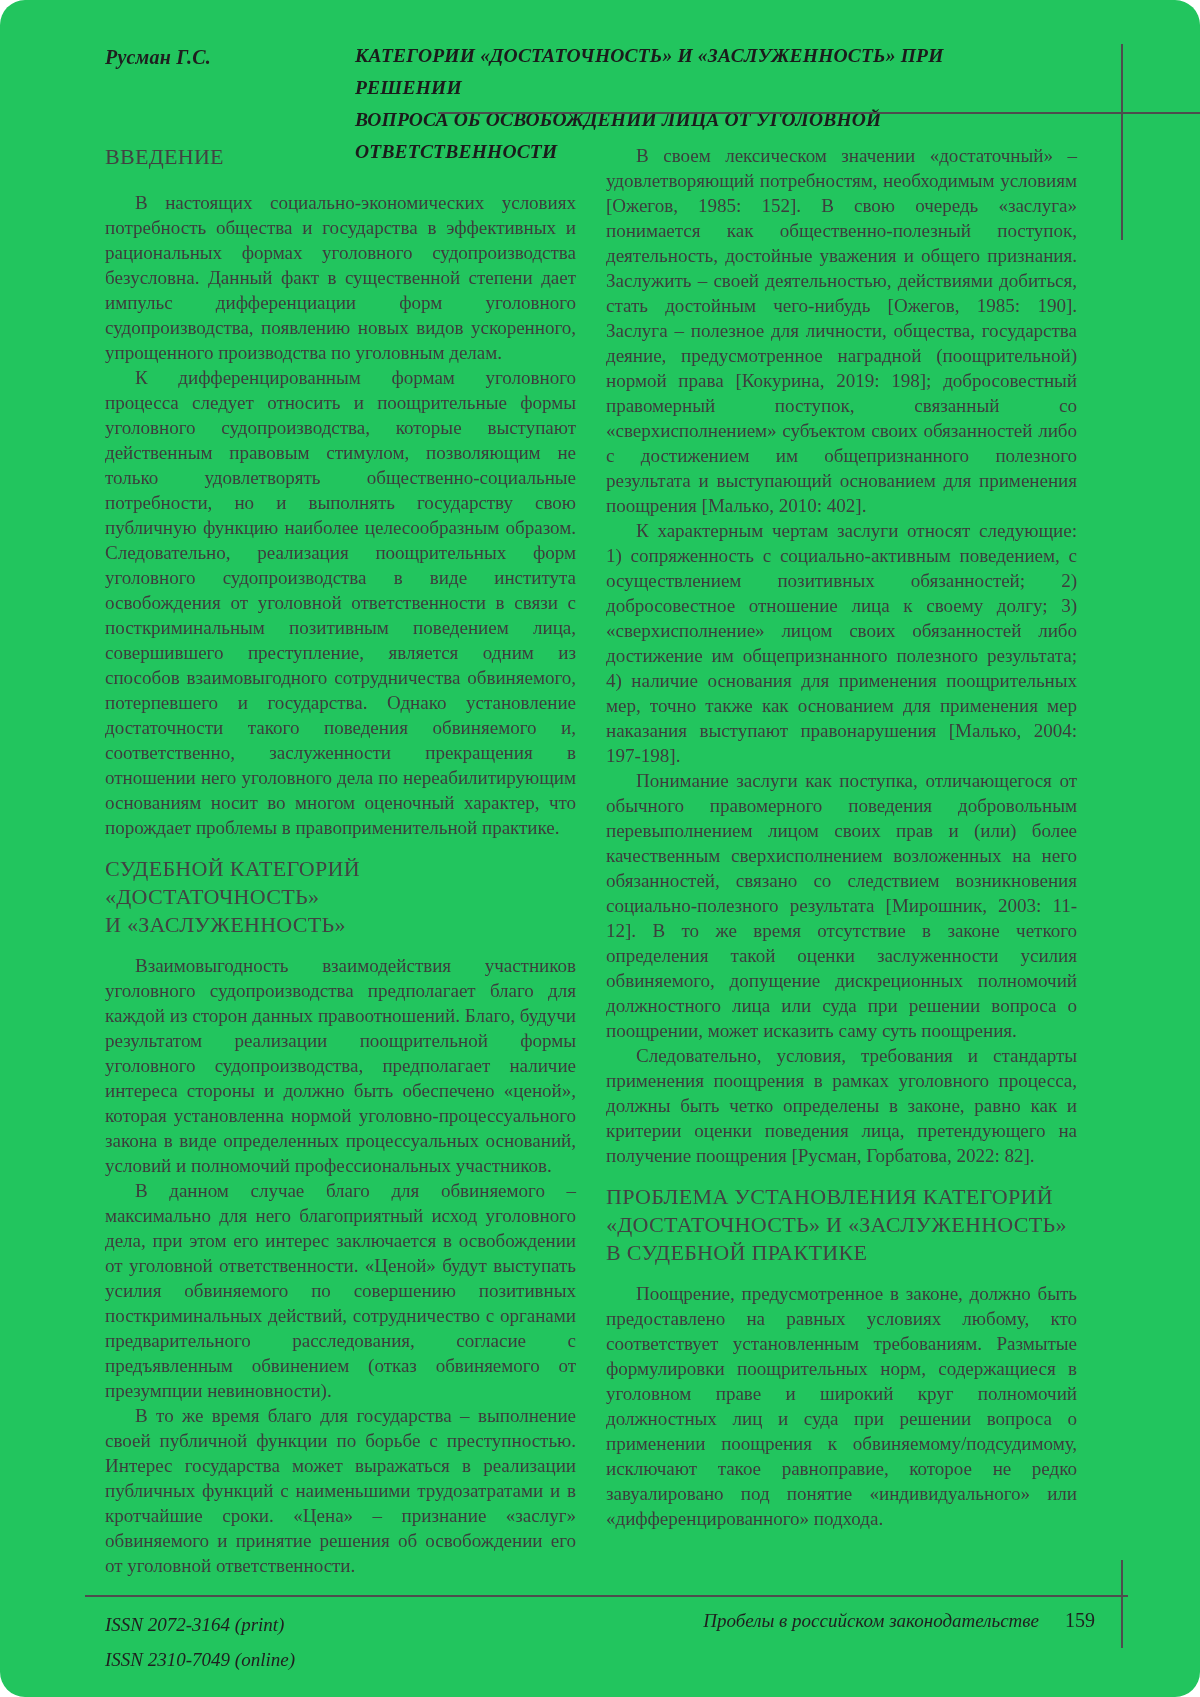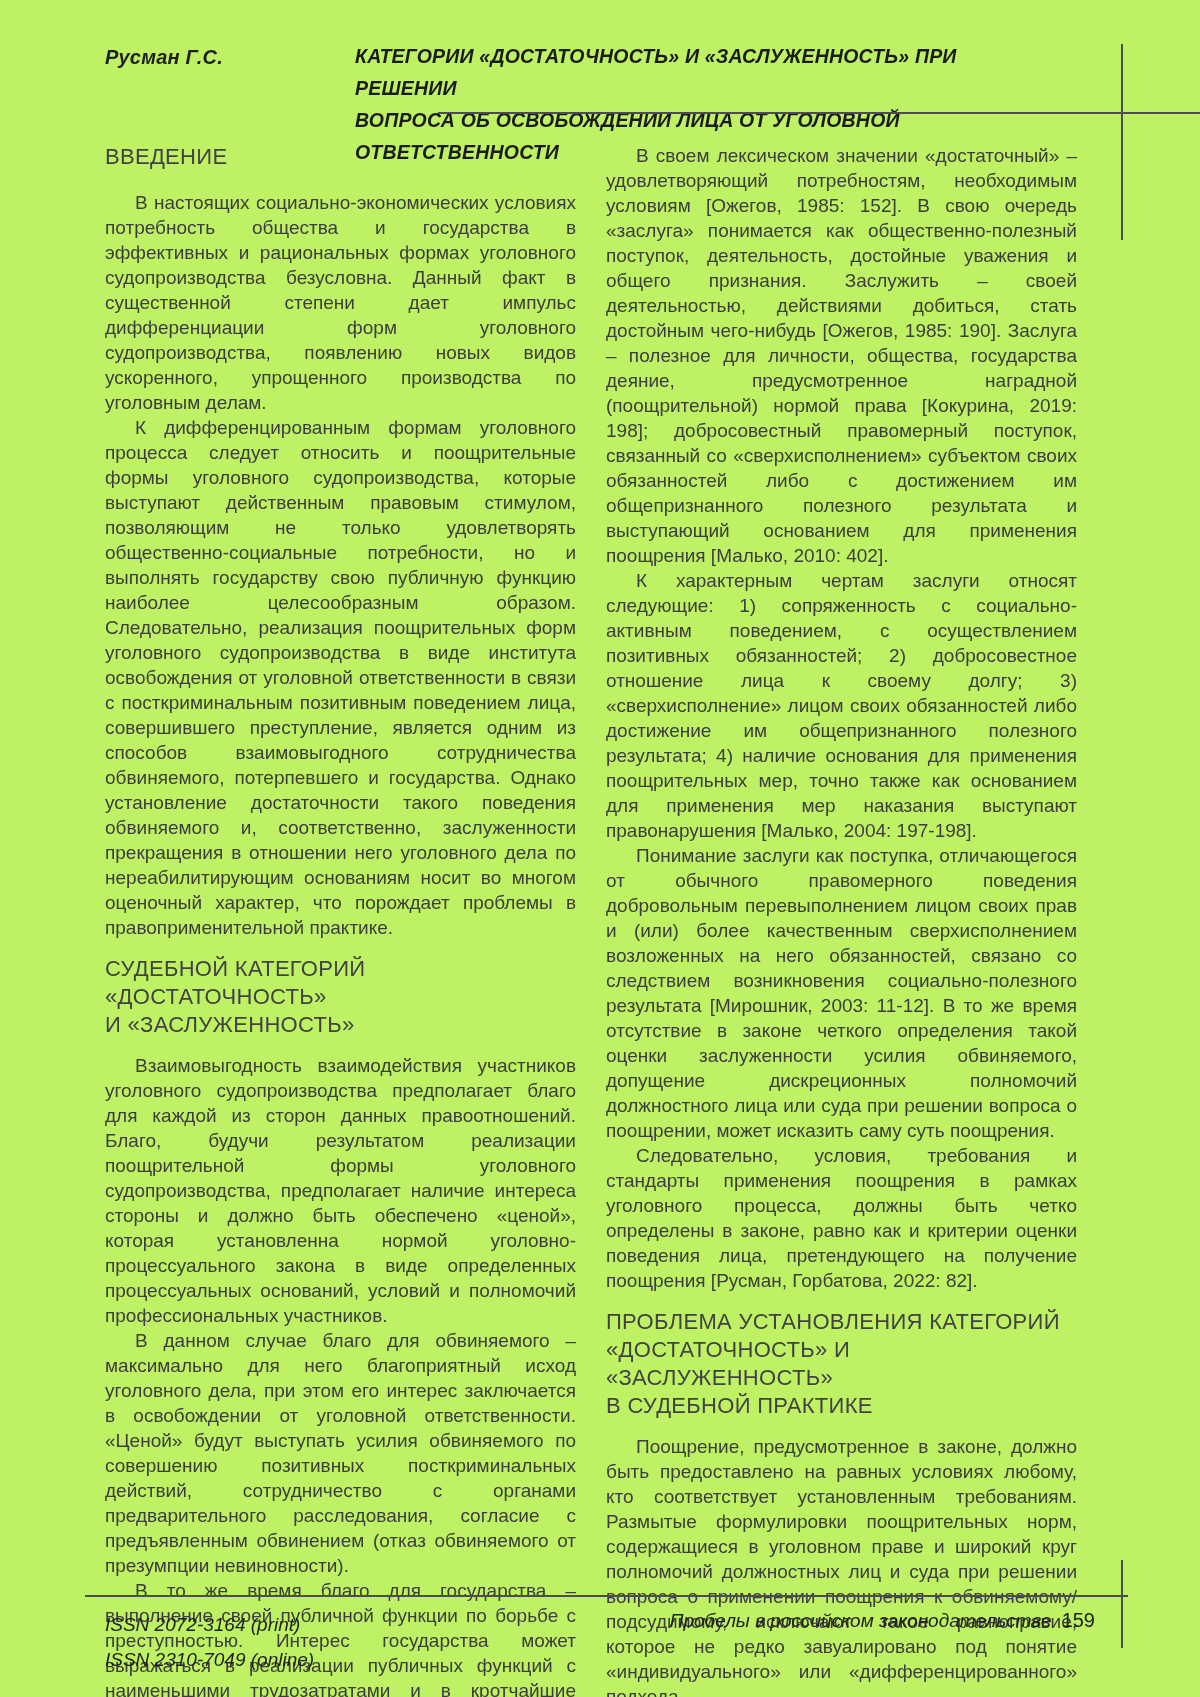--- a/index.html
+++ b/index.html
@@ -1,22 +1,23 @@
 <!DOCTYPE html>
 <html lang="ru"><head>
 <meta charset="utf-8">
 <style>
   html,body { margin:0; padding:0; background:#ffffff; }
   .page {
     position:relative;
     width:1200px; height:1697px;
-    background:#bef264;
-    font-family:Liberation Sans, sans-serif;
+    background:#22c55e;
+    font-family:Liberation Serif, serif;
     color:#3d3d3d;
     overflow:hidden;
+    border-radius:25px;
   }
 
   
   .author {
     position:absolute; left:105px; top:46px;
     font-size:20px; font-weight:bold; font-style:italic;
     color:#1f1f1f; letter-spacing:0.2px;
   }
   .title {
     position:absolute; left:355px; right:184px; top:40px;
@@ -70,21 +71,21 @@
     font-style:italic; font-size:19px; line-height:35px;
     color:#1f1f1f; white-space:pre-line;
   }
   .footer-volume {
     position:absolute; left:460px; top:1696px; width:230px;
     text-align:center;
     font-style:italic; font-size:19px; color:#1f1f1f;
   }
   .footer-right {
     position:absolute; top:1609px; left:600px; width:495px;
-    display:flex; justify-content:flex-end; align-items:baseline; gap:10px;
+    display:flex; justify-content:flex-end; align-items:baseline; gap:26px;
   }
   .footer-journal {
     font-style:italic; font-size:19px; color:#1f1f1f;
   }
   .footer-page {
     font-size:20px; color:#1f1f1f;
   }
 </style>
 </head>
 <body>

